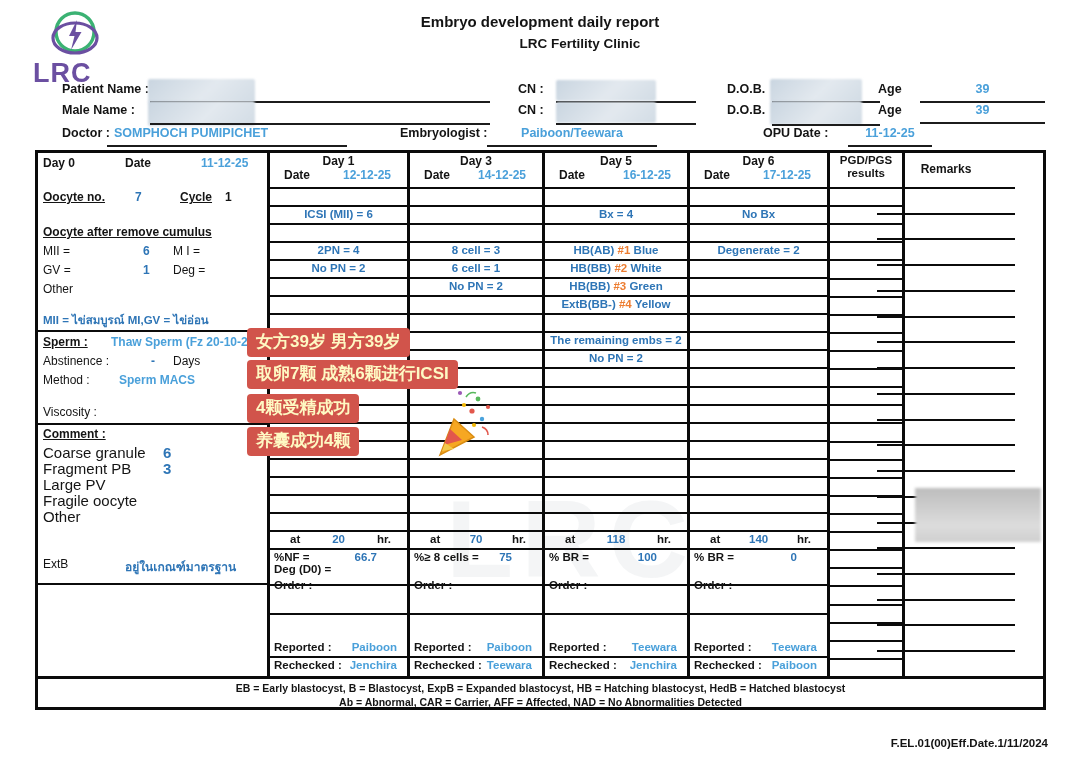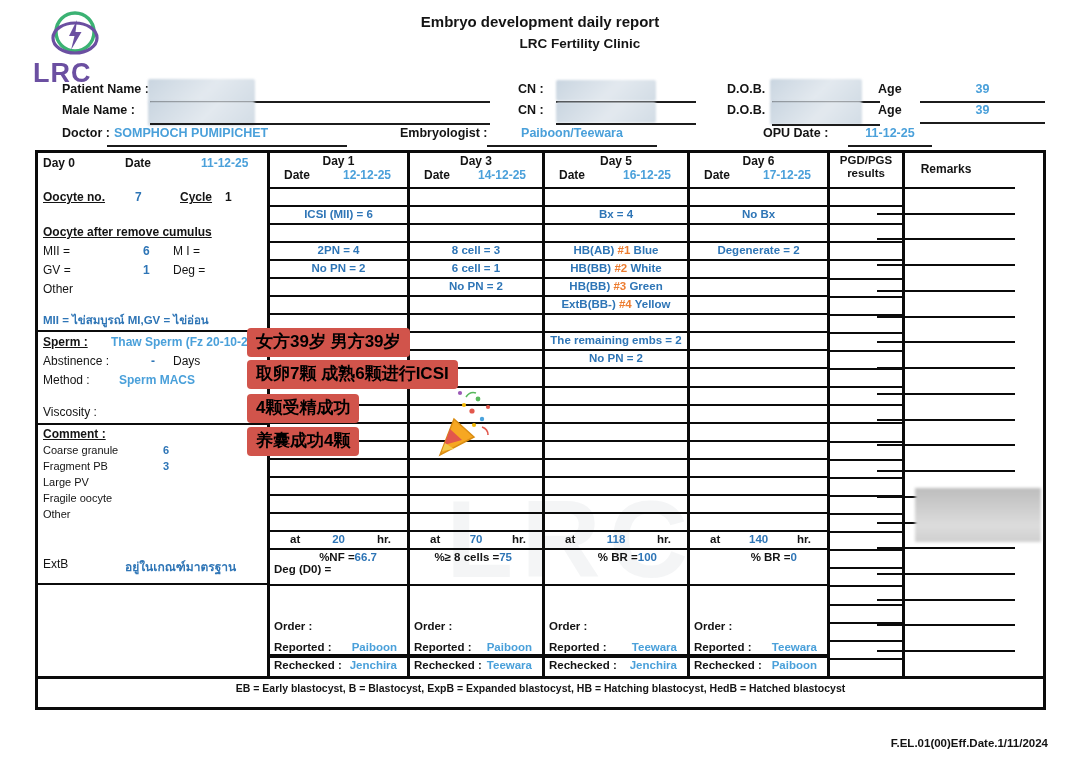--- a/index.html
+++ b/index.html
@@ -26,37 +26,37 @@
   .col:last-of-type{border-right:none;}
   .dhead{height:36px;border-bottom:2px solid #0b0b0b;box-sizing:border-box;overflow:hidden;}
   .dtitle{text-align:center;font-size:12px;font-weight:bold;padding-top:1px;}
   .ddate{display:flex;justify-content:space-between;padding:0 16px 0 14px;font-size:12px;}
   .rows19{position:absolute;left:0;right:0;top:36px;height:343px;display:flex;flex-direction:column;}
   .drow{flex:1;border-bottom:2px solid #0b0b0b;box-sizing:border-box;text-align:center;font-size:11.5px;
         line-height:15px;white-space:nowrap;overflow:visible;}
   .bb{position:absolute;left:0;right:0;box-sizing:border-box;border-bottom:2px solid #0b0b0b;font-size:11.5px;}
   .atrow{top:379px;height:18px;display:flex;justify-content:space-between;padding:1px 16px 0 20px;}
   .metric{top:397px;height:36px;padding:1px 4px;}
-  .order{top:455px;height:48px;padding:12px 4px;}
+  .order{top:414px;height:48px;padding:12px 4px;}
   .reprow{top:487px;height:18px;display:flex;justify-content:space-between;padding:1px 10px 0 4px;}
   .recrow{top:505px;height:18px;display:flex;justify-content:space-between;padding:1px 10px 0 4px;border-bottom:none;}
-  .mline{display:flex;justify-content:flex-end;padding-right:26px;}
+  .mline{display:flex;justify-content:space-between;padding-right:26px;}
   .rows-fill{position:absolute;left:0;right:0;top:36px;bottom:0;display:flex;flex-direction:column;}
   .prow,.rrow{flex:1;border-bottom:2px solid #0b0b0b;box-sizing:border-box;}
   .prow:last-child,.rrow:last-child{border-bottom:none;}
   .tfoot{position:absolute;left:0;top:523px;width:100%;height:34px;border-top:3px solid #0b0b0b;box-sizing:border-box;
          text-align:center;font-size:10.5px;font-weight:600;padding-top:3px;}
   
   .l{position:absolute;left:5px;right:2px;font-size:12px;white-space:nowrap;}
   .hr2{position:absolute;left:0;width:100%;height:0;border-top:2px solid #0b0b0b;}
-  .crow{height:16px;font-size:11px;white-space:nowrap;position:relative;}
+  .crow{height:16px;font-size:15px;white-space:nowrap;position:relative;}
   .crow .cv{position:absolute;left:120px;}
   .nrow{height:18px;font-size:12px;color:#2e75b6;font-weight:bold;white-space:nowrap;}
   
-  .ann{position:absolute;background:#d1544b;color:#000000;font-weight:bold;font-size:17px;
+  .ann{position:absolute;background:#d1544b;color:#fef9c3;font-weight:bold;font-size:17px;
        padding:3px 9px 4px 9px;border-radius:4px;white-space:nowrap;line-height:22px;
        font-family:"Liberation Sans","DejaVu Sans",sans-serif;}
   .wm{position:absolute;left:408px;top:322px;font-size:110px;font-weight:bold;color:rgba(100,112,128,0.07);letter-spacing:8px;}
   .docref{position:absolute;right:32px;top:737px;font-size:11.5px;font-weight:600;}
 </style>
 </head>
 <body>
 
 <div class="page">
 
@@ -425,20 +425,21 @@
           <div class="rrow"></div>
           <div class="rrow"></div>
           <div class="rrow"></div>
           <div class="rrow"></div>
           <div class="rrow"></div>
         </div>
     </div>
 
     <div class="tfoot">
       <div>EB = Early blastocyst, B =  Blastocyst, ExpB = Expanded  blastocyst, HB = Hatching blastocyst, HedB = Hatched blastocyst</div>
+      <div style="margin-top:2px">Ab = Abnormal, CAR = Carrier, AFF = Affected, NAD = No Abnormalities Detected</div>
     </div>
   </div>
 
   <div class="blur-grey" style="left:915px;top:488px;width:126px;height:54px"></div>
 
   <div class="ann" style="left:247px;top:328px">女方39岁 男方39岁</div>
   <div class="ann" style="left:247px;top:360px">取卵7颗 成熟6颗进行ICSI</div>
   <div class="ann" style="left:247px;top:394px">4颗受精成功</div>
   <div class="ann" style="left:247px;top:427px">养囊成功4颗</div>
 

